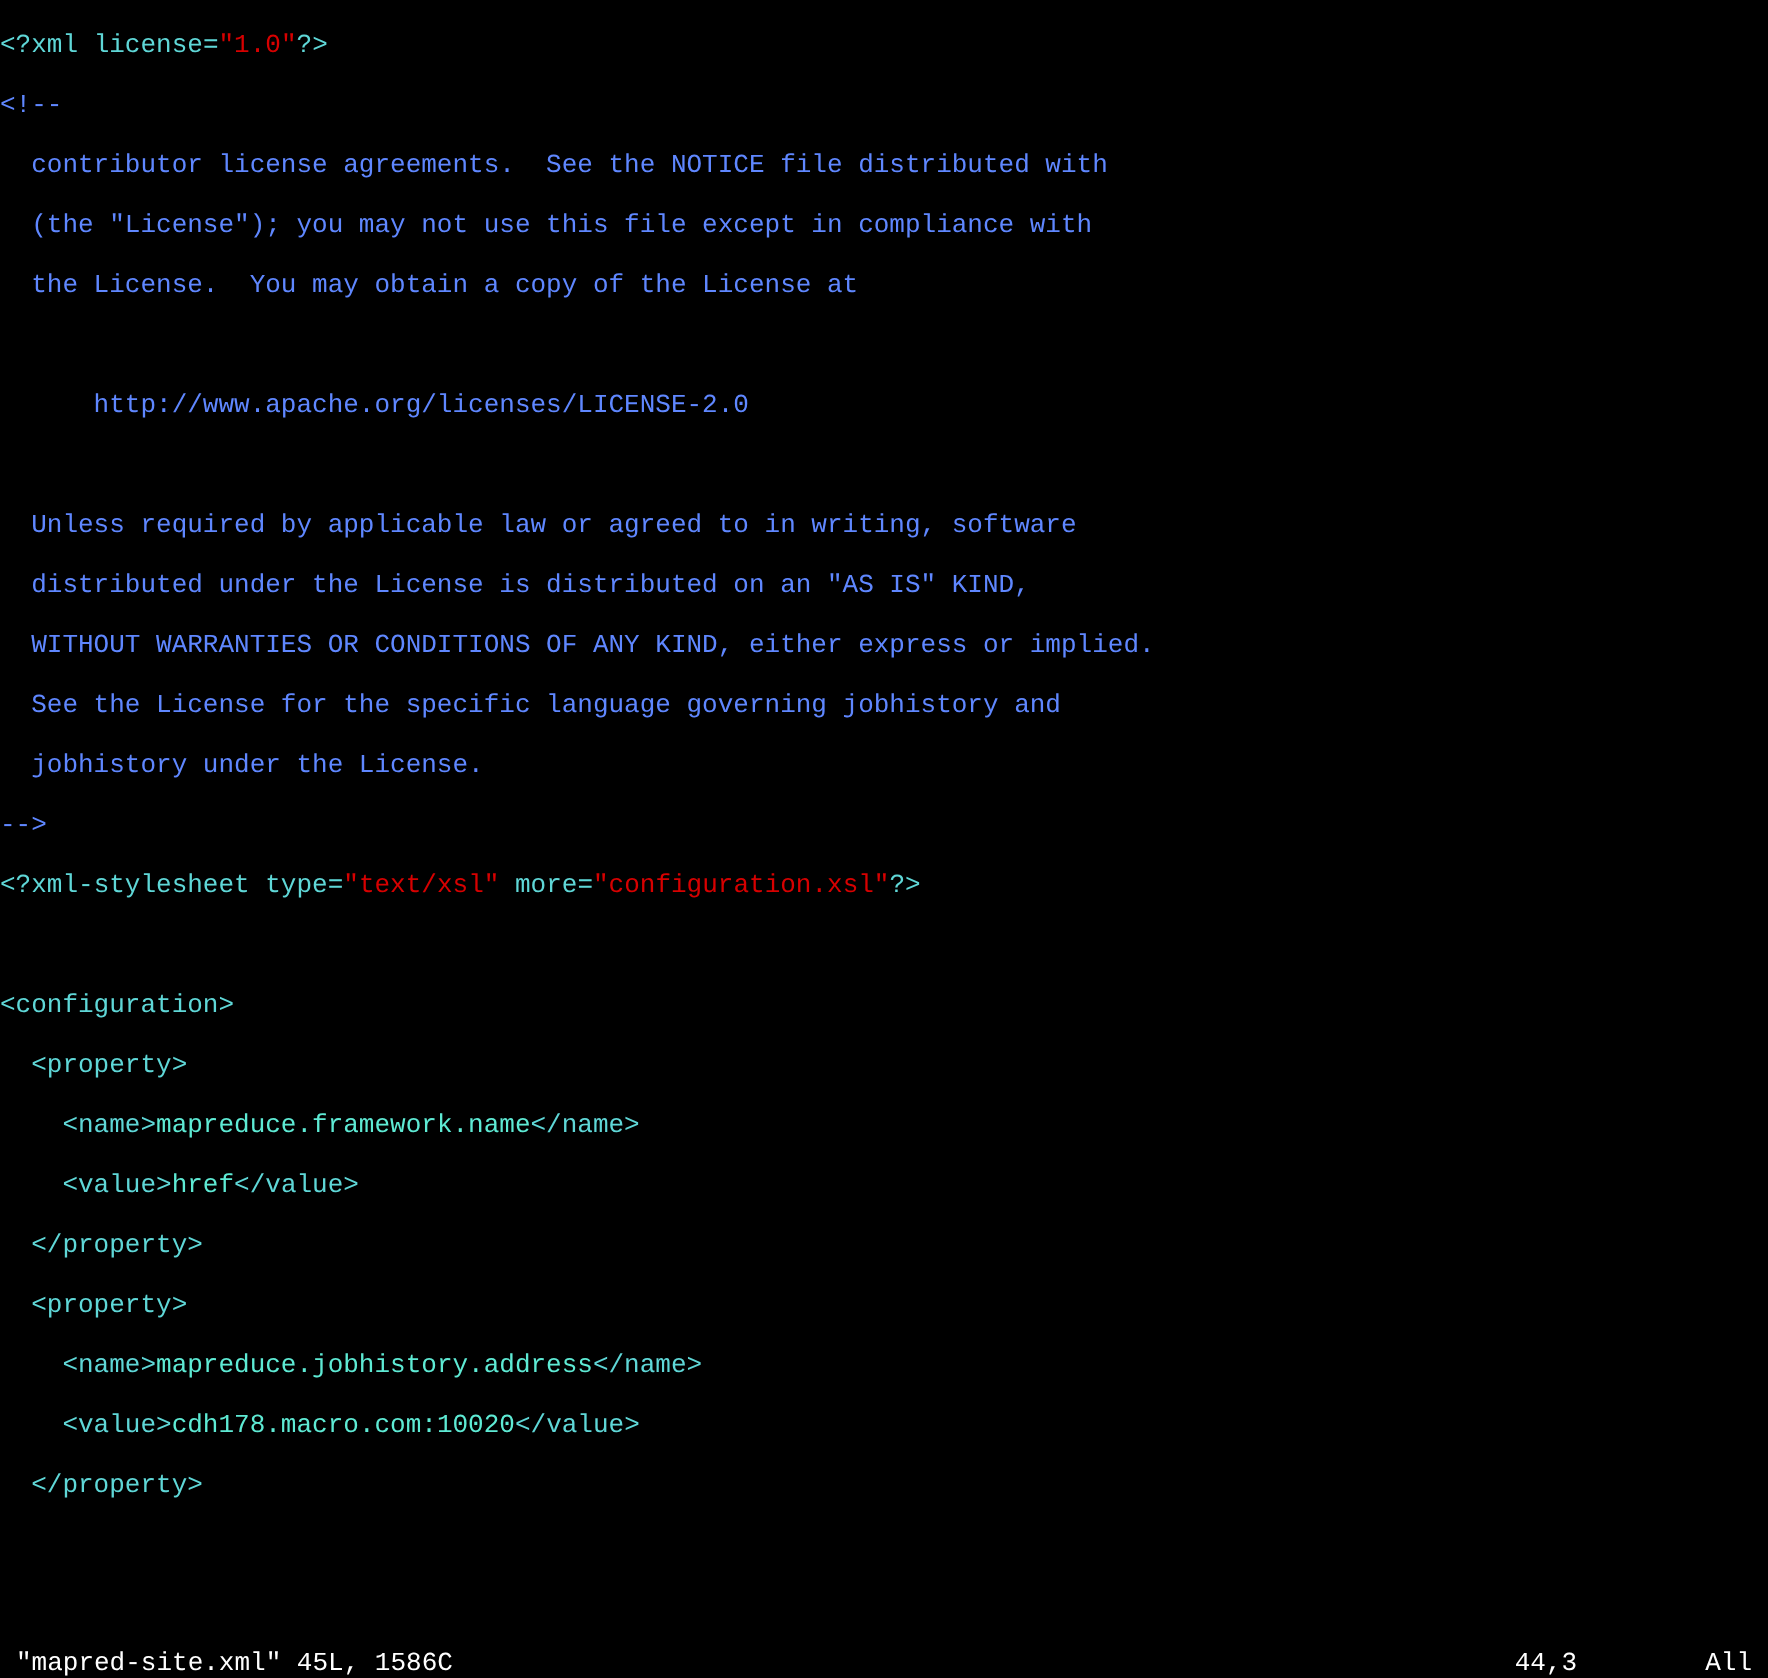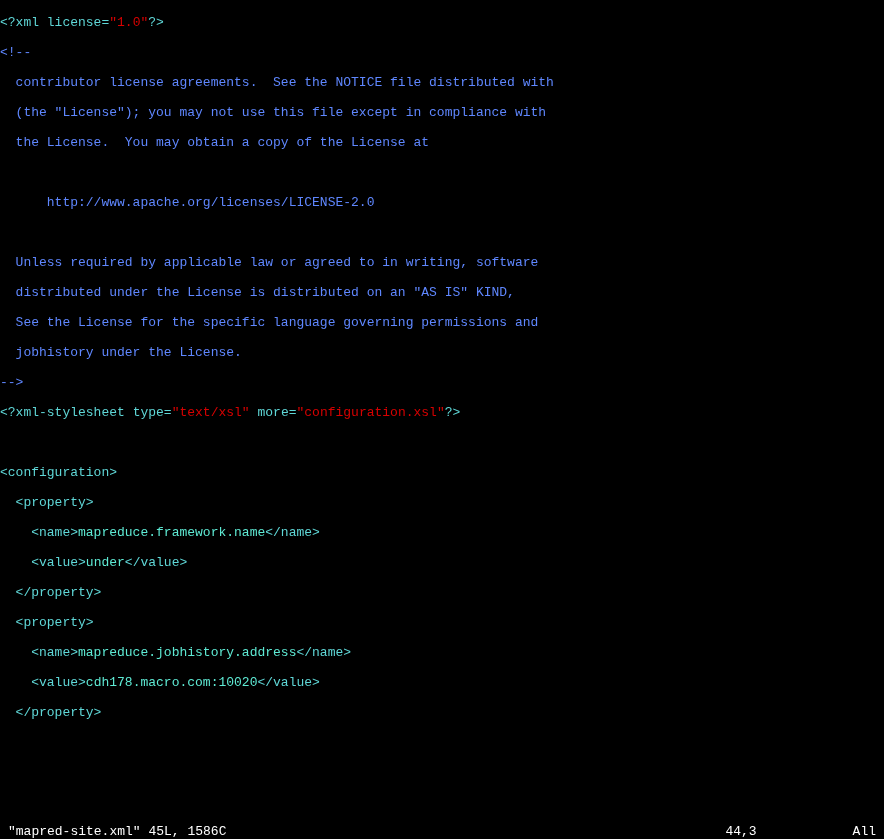--- a/index.html
+++ b/index.html
@@ -5,46 +5,47 @@
 html,body{margin:0;padding:0;background:#000;color:#cccccc;font-family:Consolas,'Courier New',monospace;font-size:13px;line-height:15px;width:884px;height:839px;overflow:hidden}
 .editor{padding:0;white-space:pre;position:relative;height:824px}
 .line{display:block;height:15px}
 .t{color:#5fd7d7} 
 .a{color:#5fd7d7} 
 .v{color:#d70000} 
 .c{color:#5f87ff} 
 .w{color:#5eead4}
 .status{position:absolute;bottom:0;left:0;right:0;height:15px;background:#000;color:#ffffff;padding:0 8px;display:flex;justify-content:space-between}
 .status-left{flex:0 0 auto}
-.status-mid{flex:0 0 auto;margin-left:auto;margin-right:96px}
+.status-mid{flex:0 0 auto;margin-left:auto;margin-right:64px}
 .status-right{flex:0 0 auto}
 </style>
 </head>
 <body>
 
 <div class="editor">
 <span class="line"><span class="t">&lt;?</span><span class="t">xml</span><span class="a"> license</span><span class="t">=</span><span class="v">"1.0"</span><span class="t">?&gt;</span></span>
 <span class="line c">&lt;!--</span>
 <span class="line c">  contributor license agreements.  See the NOTICE file distributed with</span>
 <span class="line c">  (the "License"); you may not use this file except in compliance with</span>
 <span class="line c">  the License.  You may obtain a copy of the License at</span>
 <span class="line c"></span>
 <span class="line c">      http://www.apache.org/licenses/LICENSE-2.0</span>
 <span class="line c"></span>
 <span class="line c">  Unless required by applicable law or agreed to in writing, software</span>
 <span class="line c">  distributed under the License is distributed on an "AS IS" KIND,</span>
-<span class="line c">  See the License for the specific language governing permissions and</span>
+<span class="line c">  WITHOUT WARRANTIES OR CONDITIONS OF ANY KIND, either express or implied.</span>
+<span class="line c">  See the License for the specific language governing jobhistory and</span>
 <span class="line c">  jobhistory under the License.</span>
 <span class="line c">--&gt;</span>
 <span class="line"><span class="t">&lt;?</span><span class="t">xml-stylesheet</span><span class="a"> type</span><span class="t">=</span><span class="v">"text/xsl"</span><span class="a"> more</span><span class="t">=</span><span class="v">"configuration.xsl"</span><span class="t">?&gt;</span></span>
 <span class="line"> </span>
 <span class="line t">&lt;configuration&gt;</span>
 <span class="line t">  &lt;property&gt;</span>
 <span class="line"><span class="t">    &lt;name&gt;</span><span class="w">mapreduce.framework.name</span><span class="t">&lt;/name&gt;</span></span>
-<span class="line"><span class="t">    &lt;value&gt;</span><span class="w">under</span><span class="t">&lt;/value&gt;</span></span>
+<span class="line"><span class="t">    &lt;value&gt;</span><span class="w">href</span><span class="t">&lt;/value&gt;</span></span>
 <span class="line t">  &lt;/property&gt;</span>
 <span class="line t">  &lt;property&gt;</span>
 <span class="line"><span class="t">    &lt;name&gt;</span><span class="w">mapreduce.jobhistory.address</span><span class="t">&lt;/name&gt;</span></span>
 <span class="line"><span class="t">    &lt;value&gt;</span><span class="w">cdh178.macro.com:10020</span><span class="t">&lt;/value&gt;</span></span>
 <span class="line t">  &lt;/property&gt;</span>
 
 
 
 
 

